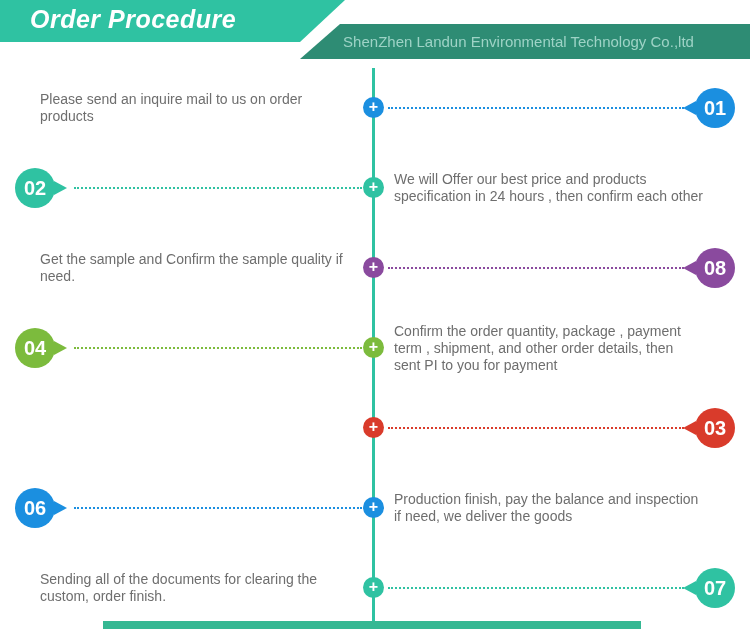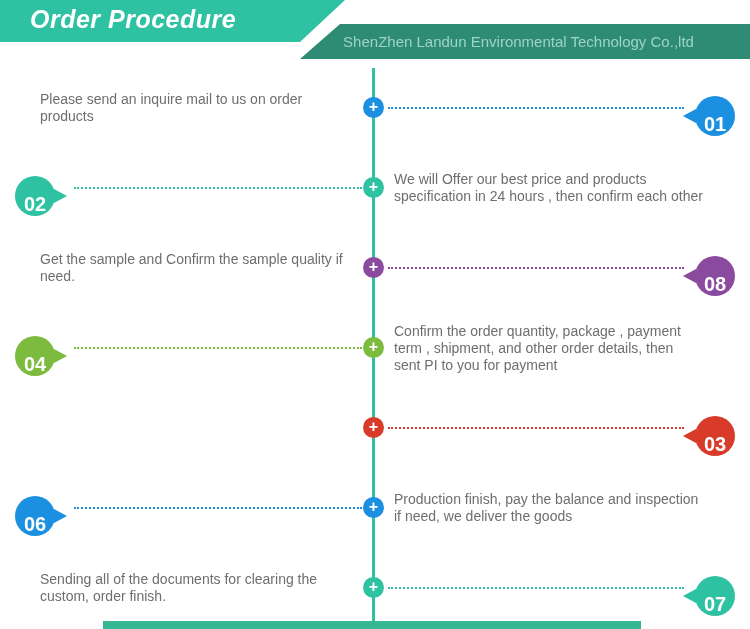--- a/index.html
+++ b/index.html
@@ -64,26 +64,26 @@
   }
 
   
   .step {
     position: absolute;
     left: 0; right: 0;
     height: 80px;
   }
   .badge {
     position: absolute;
-    top: 28px;
+    top: 20px;
     width: 40px; height: 40px;
     border-radius: 50%;
     background: var(--c);
     display: flex;
-    align-items: flex-end;
+    align-items: center;
     justify-content: center;
   }
   .side-right .badge { left: 695px; }
   .side-left  .badge { left: 15px; }
   .badge-num {
     color: #ffffff;
     font-size: 20px;
     font-weight: 700;
   }
   .badge-tail {

